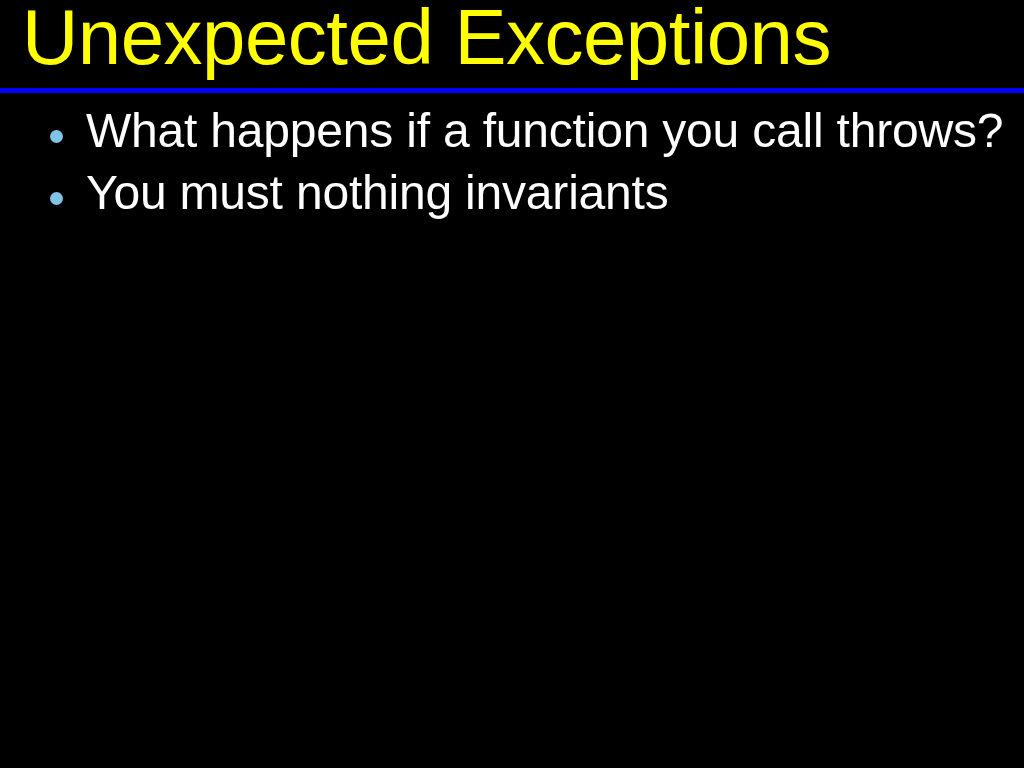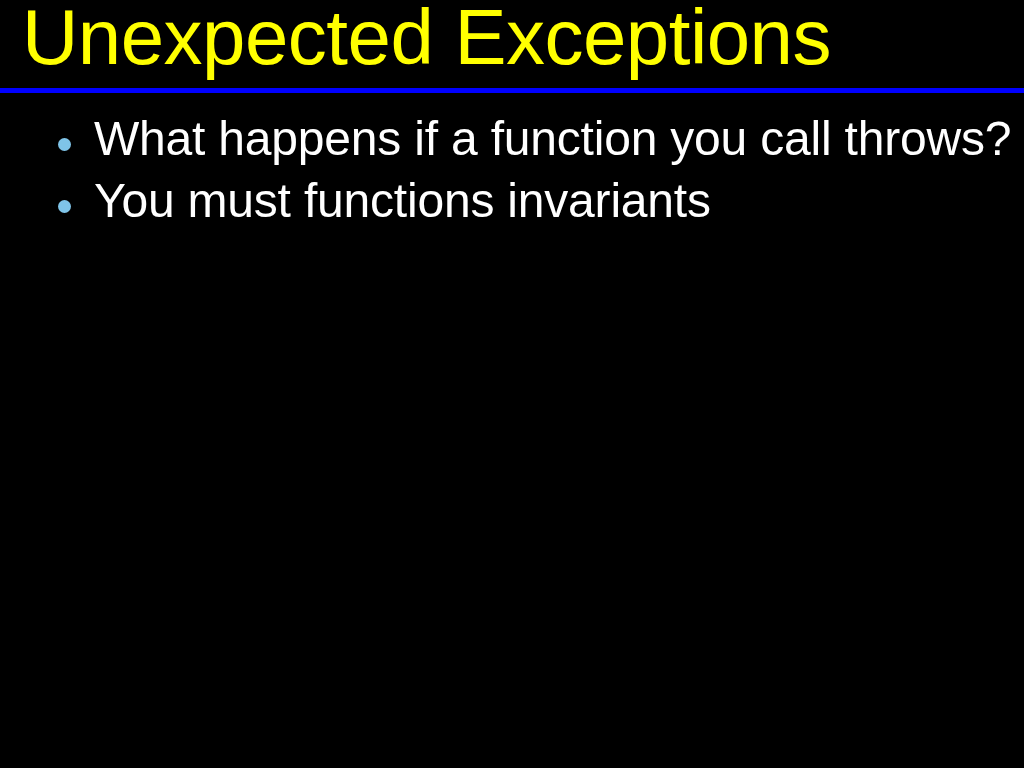--- a/index.html
+++ b/index.html
@@ -56,21 +56,21 @@
 
   
   .body-area {
     position: absolute;
     left: 0;
     top: 96px;
     width: 1024px;
   }
   .bullet-list {
     list-style: none;
-    margin: 12px;
+    margin: 4px;
     padding: 0;
   }
   .bullet-item {
     position: relative;
     padding-left: 82px;
     margin: 0;
     color: #ffffff;
     font-size: 48px;
     line-height: 62px;
     font-weight: normal;
@@ -105,20 +105,20 @@
     <ul class="bullet-list">
 
       <li class="bullet-item">
         <span class="bullet-marker"></span>
         <span class="bullet-text">What happens if a function you call throws?</span>
       </li>
 
 
       <li class="bullet-item">
         <span class="bullet-marker"></span>
-        <span class="bullet-text">You must functions invariants</span>
+        <span class="bullet-text">You must nothing invariants</span>
       </li>
 
 
     </ul>
   </div>
 
 </div>
 
 </body></html>

